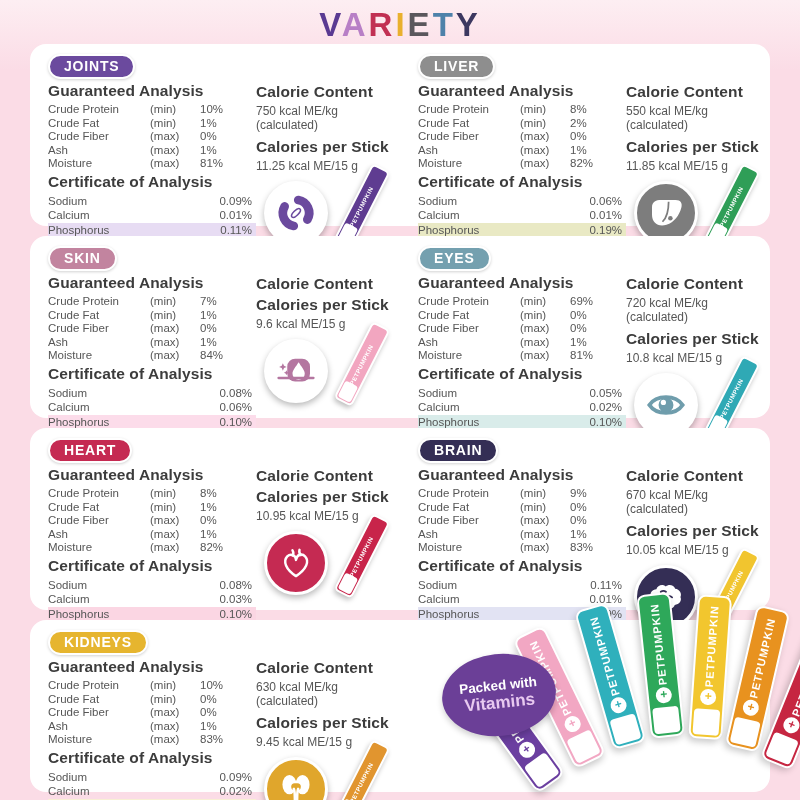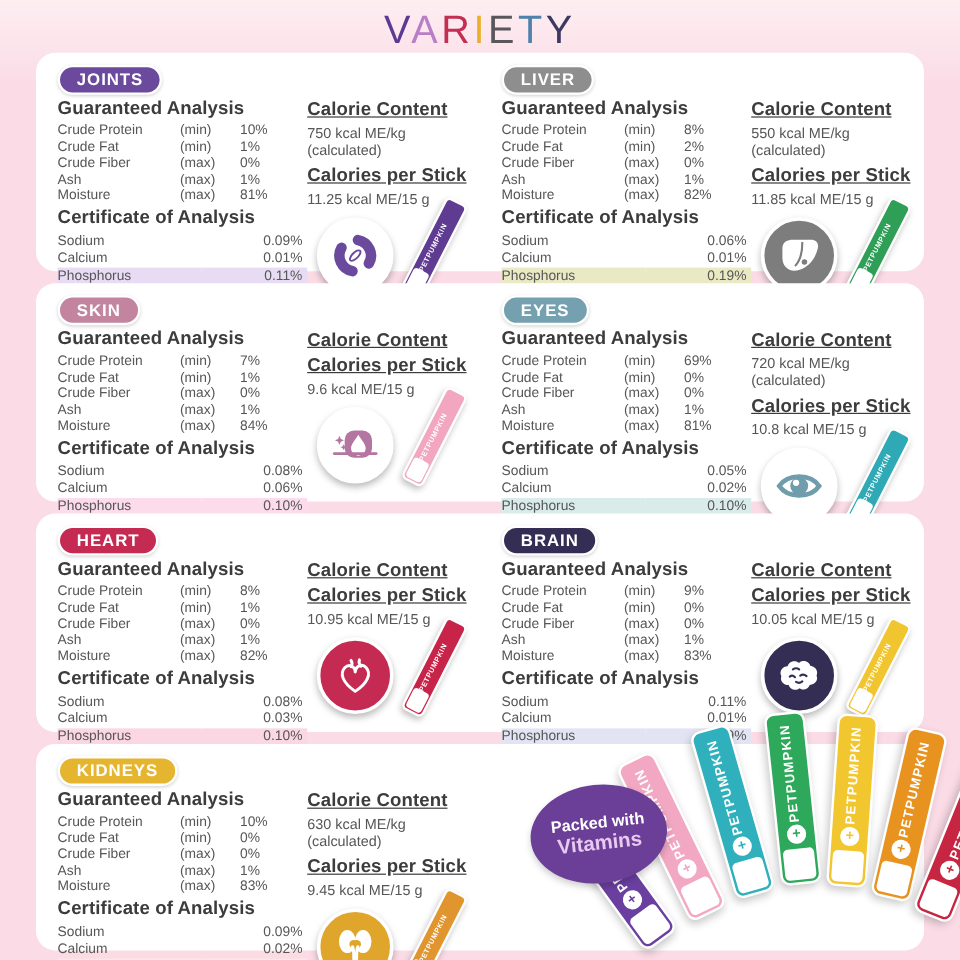--- a/index.html
+++ b/index.html
@@ -4,39 +4,39 @@
 <style>
   * { margin:0; padding:0; box-sizing:border-box; }
   html,body { width:800px; height:800px; overflow:hidden; }
   body {
     font-family:"Liberation Sans", sans-serif;
     background:linear-gradient(#fdeef2 0px, #fbdce6 70px, #fbdce6 100%);
     color:#565656;
   }
   .title {
     height:44px; text-align:center; padding-top:8px;
-    font-size:33px; font-weight:400; letter-spacing:3px; line-height:1;
+    font-size:33px; font-weight:700; letter-spacing:3px; line-height:1;
   }
   .row {
     margin:0 30px 10px; background:#fff; border-radius:16px;
     display:flex; height:182px; padding:8px 0 0; position:relative;
   }
   .row.last { height:172px; }
   .panel { width:50%; padding:2px 6px 0 18px; position:relative; }
   .badge {
     display:inline-block; background:var(--accent); color:#fff;
     font-weight:800; font-size:14px; letter-spacing:.8px;
     padding:2px 14px 3px; border-radius:14px; border:2.5px solid #fff;
     box-shadow:0 1px 3px rgba(0,0,0,.18); margin-bottom:1px;
   }
   .p-cols { display:flex; }
   .p-left { flex:0 0 208px; }
   .p-right { flex:1; padding-top:1px; position:relative; }
   h3 { font-size:15.5px; font-weight:800; color:#3c3c3c; margin:2px 0 3px; letter-spacing:.1px; }
-  .p-right h3 { margin-top:2px;text-decoration:underline; }
+  .p-right h3 { margin-top:2px; }
   .grid-ga { display:grid; grid-template-columns:96px 56px 44px; font-size:11.5px; line-height:13.6px; }
   .grid-ga .qual { text-align:left; padding-left:6px; }
   .grid-ga .val { text-align:left; }
   .grid-coa { display:grid; grid-template-columns:120px 88px; font-size:11.5px; line-height:14.5px; width:208px; }
   .grid-coa .val { text-align:right; padding-right:4px; }
   .grid-coa .hl { background:var(--hl); }
   .cal-text { font-size:12px; color:#565656; margin-bottom:6px; }
   .art { position:relative; height:80px; margin-top:6px; }
   .icon-circle {
     position:absolute; left:8px; top:2px; width:64px; height:64px; border-radius:50%;
@@ -399,20 +399,21 @@
           <span>Sodium</span>
             <span class="val">0.11%</span>
           <span>Calcium</span>
             <span class="val">0.01%</span>
           <span class="hl">Phosphorus</span>
             <span class="val hl">0.19%</span>
         </div>
       </div>
       <div class="p-right">
         <h3>Calorie Content</h3>
+        <div class="cal-text">670 kcal ME/kg (calculated)</div>
         <h3>Calories per Stick</h3>
         <div class="cal-text">10.05 kcal ME/15 g</div>
         <div class="art">
           <div class="icon-circle" style="background: rgb(52, 46, 85); color: rgb(255, 255, 255);">
             <svg viewBox="0 0 48 48">
                 <path fill="currentColor" d="M14 33 c-5 0 -8.5 -4 -7 -8.5 c-2.5 -5 1.5 -9.5 6 -9.5 c1 -4.5 7.5 -6.5 10.8 -3 c3.2 -3.5 9.7 -1.5 10.7 2.5 c5 .5 8 5.5 6 9.5 c2 4.5 -1.5 8.5 -6.5 9 c-1 4 -6.5 5.5 -9.7 3 c-3.3 3 -9.3 1.5 -10.3 -3 Z"></path>
                 <path d="M18 18 q3 -2 6 0 M15 25 q2.5 -2 5 .5 M25 24 q3 -2 6 .5 M21 30 q3 2 6 -.5" stroke="var(--icon-bg)" stroke-width="2" fill="none" stroke-linecap="round"></path>
               </svg>
           </div>
           <div class="stick">

